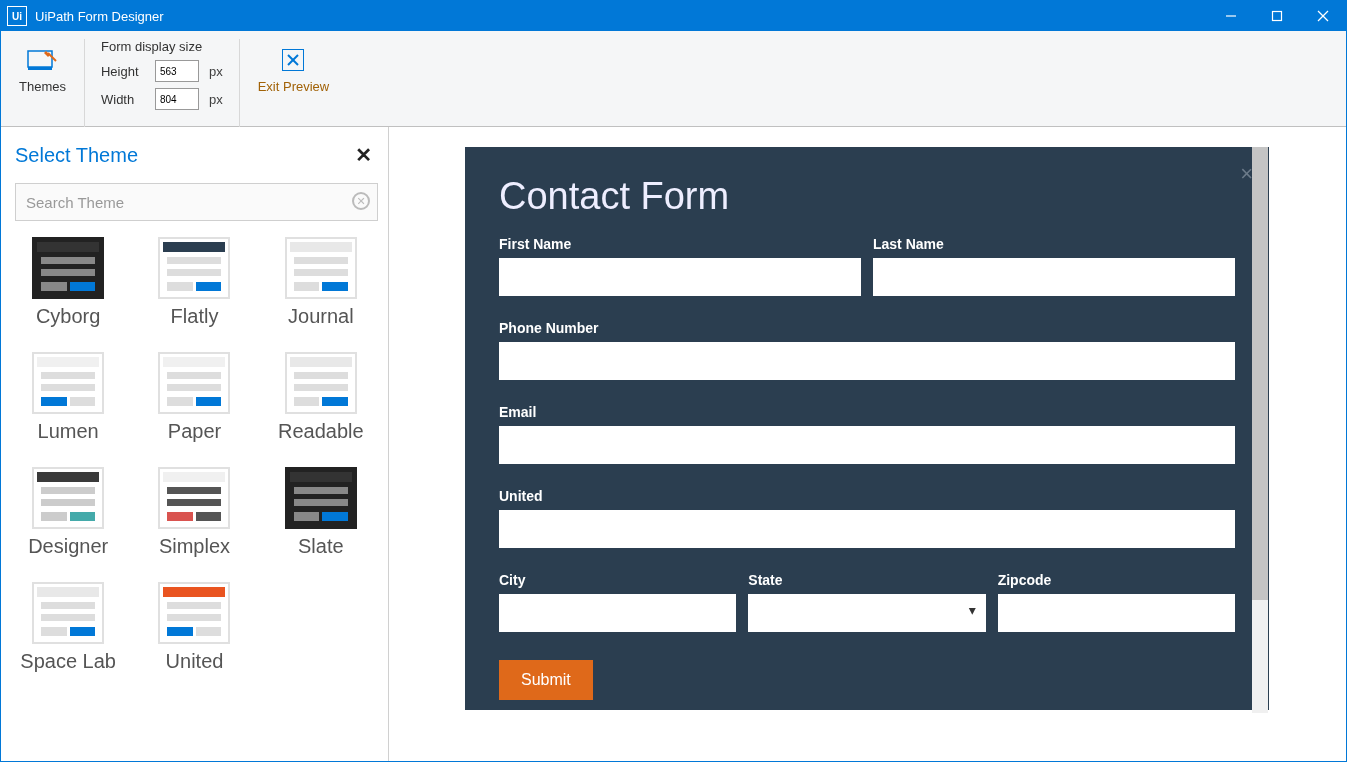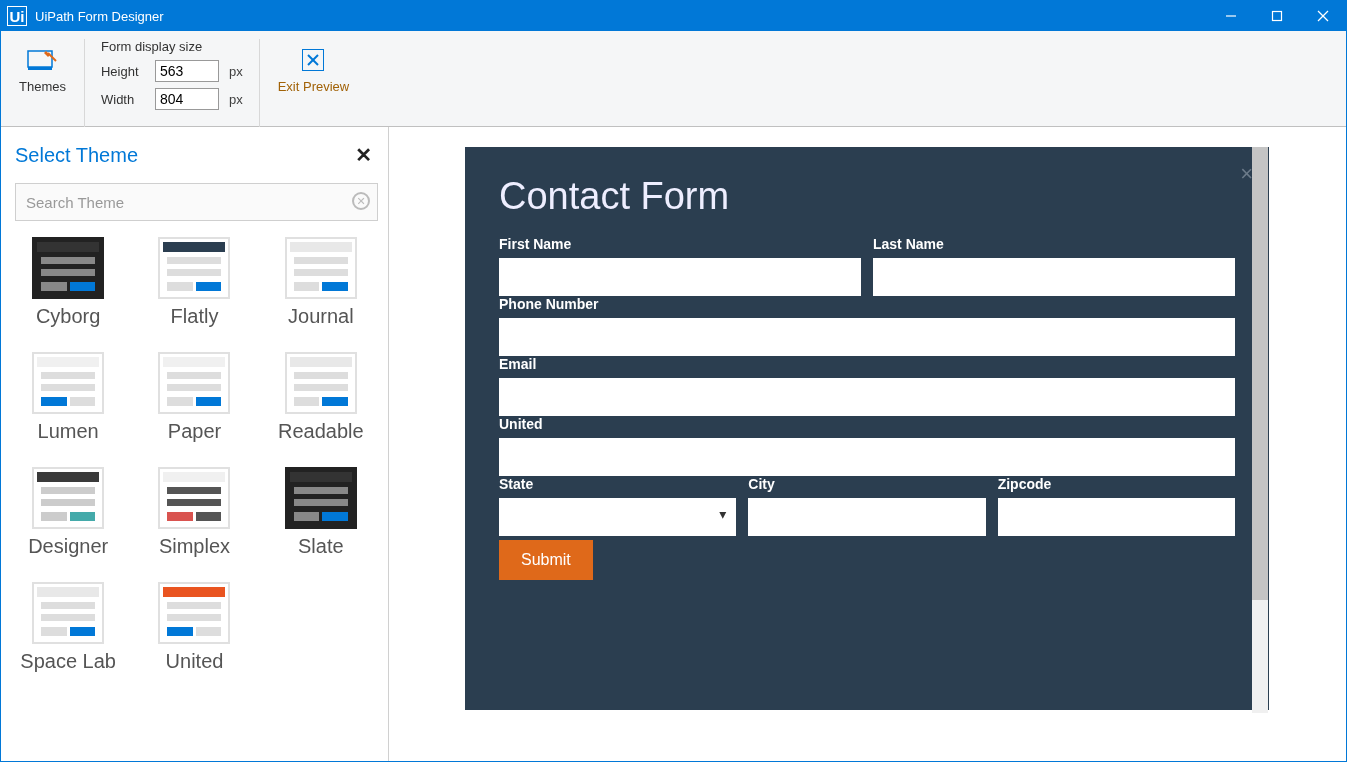--- a/index.html
+++ b/index.html
@@ -1,37 +1,37 @@
 <!DOCTYPE html>
 <html><head>
 <meta charset="utf-8">
 <style>
 * { box-sizing: border-box; margin: 0; padding: 0; font-family: "Segoe UI", Arial, sans-serif; }
 body { background: #fff; width: 1349px; height: 764px; overflow: hidden; }
 
 .window { border: 1px solid #0178d7; width: 1347px; height: 762px; display: flex; flex-direction: column; }
 
 .titlebar { background: #0178d7; height: 30px; display: flex; align-items: center; color: #fff; font-size: 13px; }
-.titlebar .logo { width: 20px; height: 20px; margin: 0 8px 0 6px; border: 1.5px solid #fff; display: flex; align-items: center; justify-content: center; font-weight: bold; font-size: 15px; }
+.titlebar .logo { width: 20px; height: 20px; margin: 0 8px 0 6px; border: 1.5px solid #fff; display: flex; align-items: center; justify-content: center; font-weight: bold; font-size: 10px; }
 .titlebar .title { flex: 1; }
 .titlebar .win-btns { display: flex; height: 100%; }
 .titlebar .win-btn { width: 46px; display: flex; align-items: center; justify-content: center; cursor: pointer; }
 .titlebar .win-btn svg { stroke: #fff; }
 
 .toolbar { background: #f5f6f7; border-bottom: 1px solid #c0c0c0; height: 96px; display: flex; align-items: flex-start; padding: 8px 0 0 0; }
 .toolbar-section { padding: 0 18px; height: 88px; border-right: 1px solid #d8d8d8; display: flex; flex-direction: column; align-items: center; justify-content: flex-start; }
 .themes-btn { display: flex; flex-direction: column; align-items: center; gap: 6px; cursor: pointer; padding-top: 10px; }
 .themes-btn .icon { width: 32px; height: 24px; }
 .themes-btn .lbl { font-size: 13px; color: #333; }
 
 .form-size { padding: 0 16px; height: 88px; border-right: 1px solid #d8d8d8; }
 .form-size .heading { font-size: 13px; color: #333; margin-bottom: 6px; }
 .form-size .row { display: flex; align-items: center; gap: 10px; margin-bottom: 6px; font-size: 13px; color: #333; }
 .form-size .row label { width: 44px; }
-.form-size .row input { width: 64px; height: 22px; border: 1px solid #999; font-size: 14px; padding: 0 4px; }
+.form-size .row input { width: 44px; height: 22px; border: 1px solid #999; font-size: 10px; padding: 0 4px; }
 .form-size .row .unit { color: #404040; }
 
 .exit-preview { display: flex; flex-direction: column; align-items: center; gap: 8px; padding: 10px 18px 0 18px; cursor: pointer; }
 .exit-preview .icon-box { width: 22px; height: 22px; border: 1.5px solid #0178d7; display: flex; align-items: center; justify-content: center; }
 .exit-preview .icon-box svg { stroke: #0178d7; }
 .exit-preview .lbl { font-size: 13px; color: #a16207; }
 
 .main { flex: 1; display: flex; overflow: hidden; }
 
 .sidebar { width: 388px; border-right: 1px solid #d0d0d0; padding: 16px 10px 10px 14px; display: flex; flex-direction: column; background: #fff; }
@@ -59,21 +59,21 @@
 .thumb .midrow { display: flex; gap: 3px; }
 .thumb .midrow div { height: 9px; flex: 1; }
 
 .preview-area { flex: 1; background: #fff; display: flex; padding: 20px 0 0 76px; position: relative; }
 .preview-scroll { position: absolute; right: 78px; top: 20px; bottom: 48px; width: 16px; background: #f0f0f0; }
 .preview-scroll .thumb-s { background: #c4c4c4; width: 100%; height: 80%; }
 
 .form-card { width: 804px; height: 563px; background: #2b3e50; color: #fff; padding: 28px 34px; position: relative; overflow: hidden; }
 .form-card .close-x { position: absolute; top: 14px; right: 16px; color: #6b7a89; font-size: 22px; cursor: pointer; }
 .form-card h1 { font-size: 38px; font-weight: 400; margin-bottom: 18px; color: #eef; }
-.form-row { display: flex; gap: 12px; margin-bottom: 0; }
+.form-row { display: flex; gap: 12px; margin-bottom: 24px; }
 .form-col { flex: 1; display: flex; flex-direction: column; }
 .form-col.third { flex: 1; }
 .form-label { font-size: 14px; font-weight: 600; margin-bottom: 6px; color: #fff; }
 .form-input { height: 38px; background: #fff; border: none; width: 100%; padding: 0 8px; font-size: 14px; }
 .form-select { height: 38px; background: #fff; border: none; width: 100%; position: relative; }
 .form-select::after { content: "▾"; position: absolute; right: 10px; top: 8px; color: #333; font-size: 14px; }
 .submit-btn { background: #df691a; color: #fff; border: none; height: 40px; padding: 0 22px; font-size: 16px; cursor: pointer; margin-top: 4px; }
 
 </style>
 </head>
@@ -323,28 +323,28 @@
 
         <div class="form-row">
           <div class="form-col">
             <label class="form-label">United</label>
             <input class="form-input" style="">
           </div>
         </div>
 
         <div class="form-row">
           <div class="form-col third">
+            <label class="form-label">City</label>
+            <input class="form-input" style="">
+          </div>
+          <div class="form-col third">
             <label class="form-label">State</label>
             <div class="form-select"></div>
           </div>
           <div class="form-col third">
-            <label class="form-label">City</label>
-            <input class="form-input" style="">
-          </div>
-          <div class="form-col third">
             <label class="form-label">Zipcode</label>
             <input class="form-input" style="">
           </div>
         </div>
 
         <button class="submit-btn">Submit</button>
       </div>
       <div class="preview-scroll">
           <div class="thumb-s"></div>
         </div>

